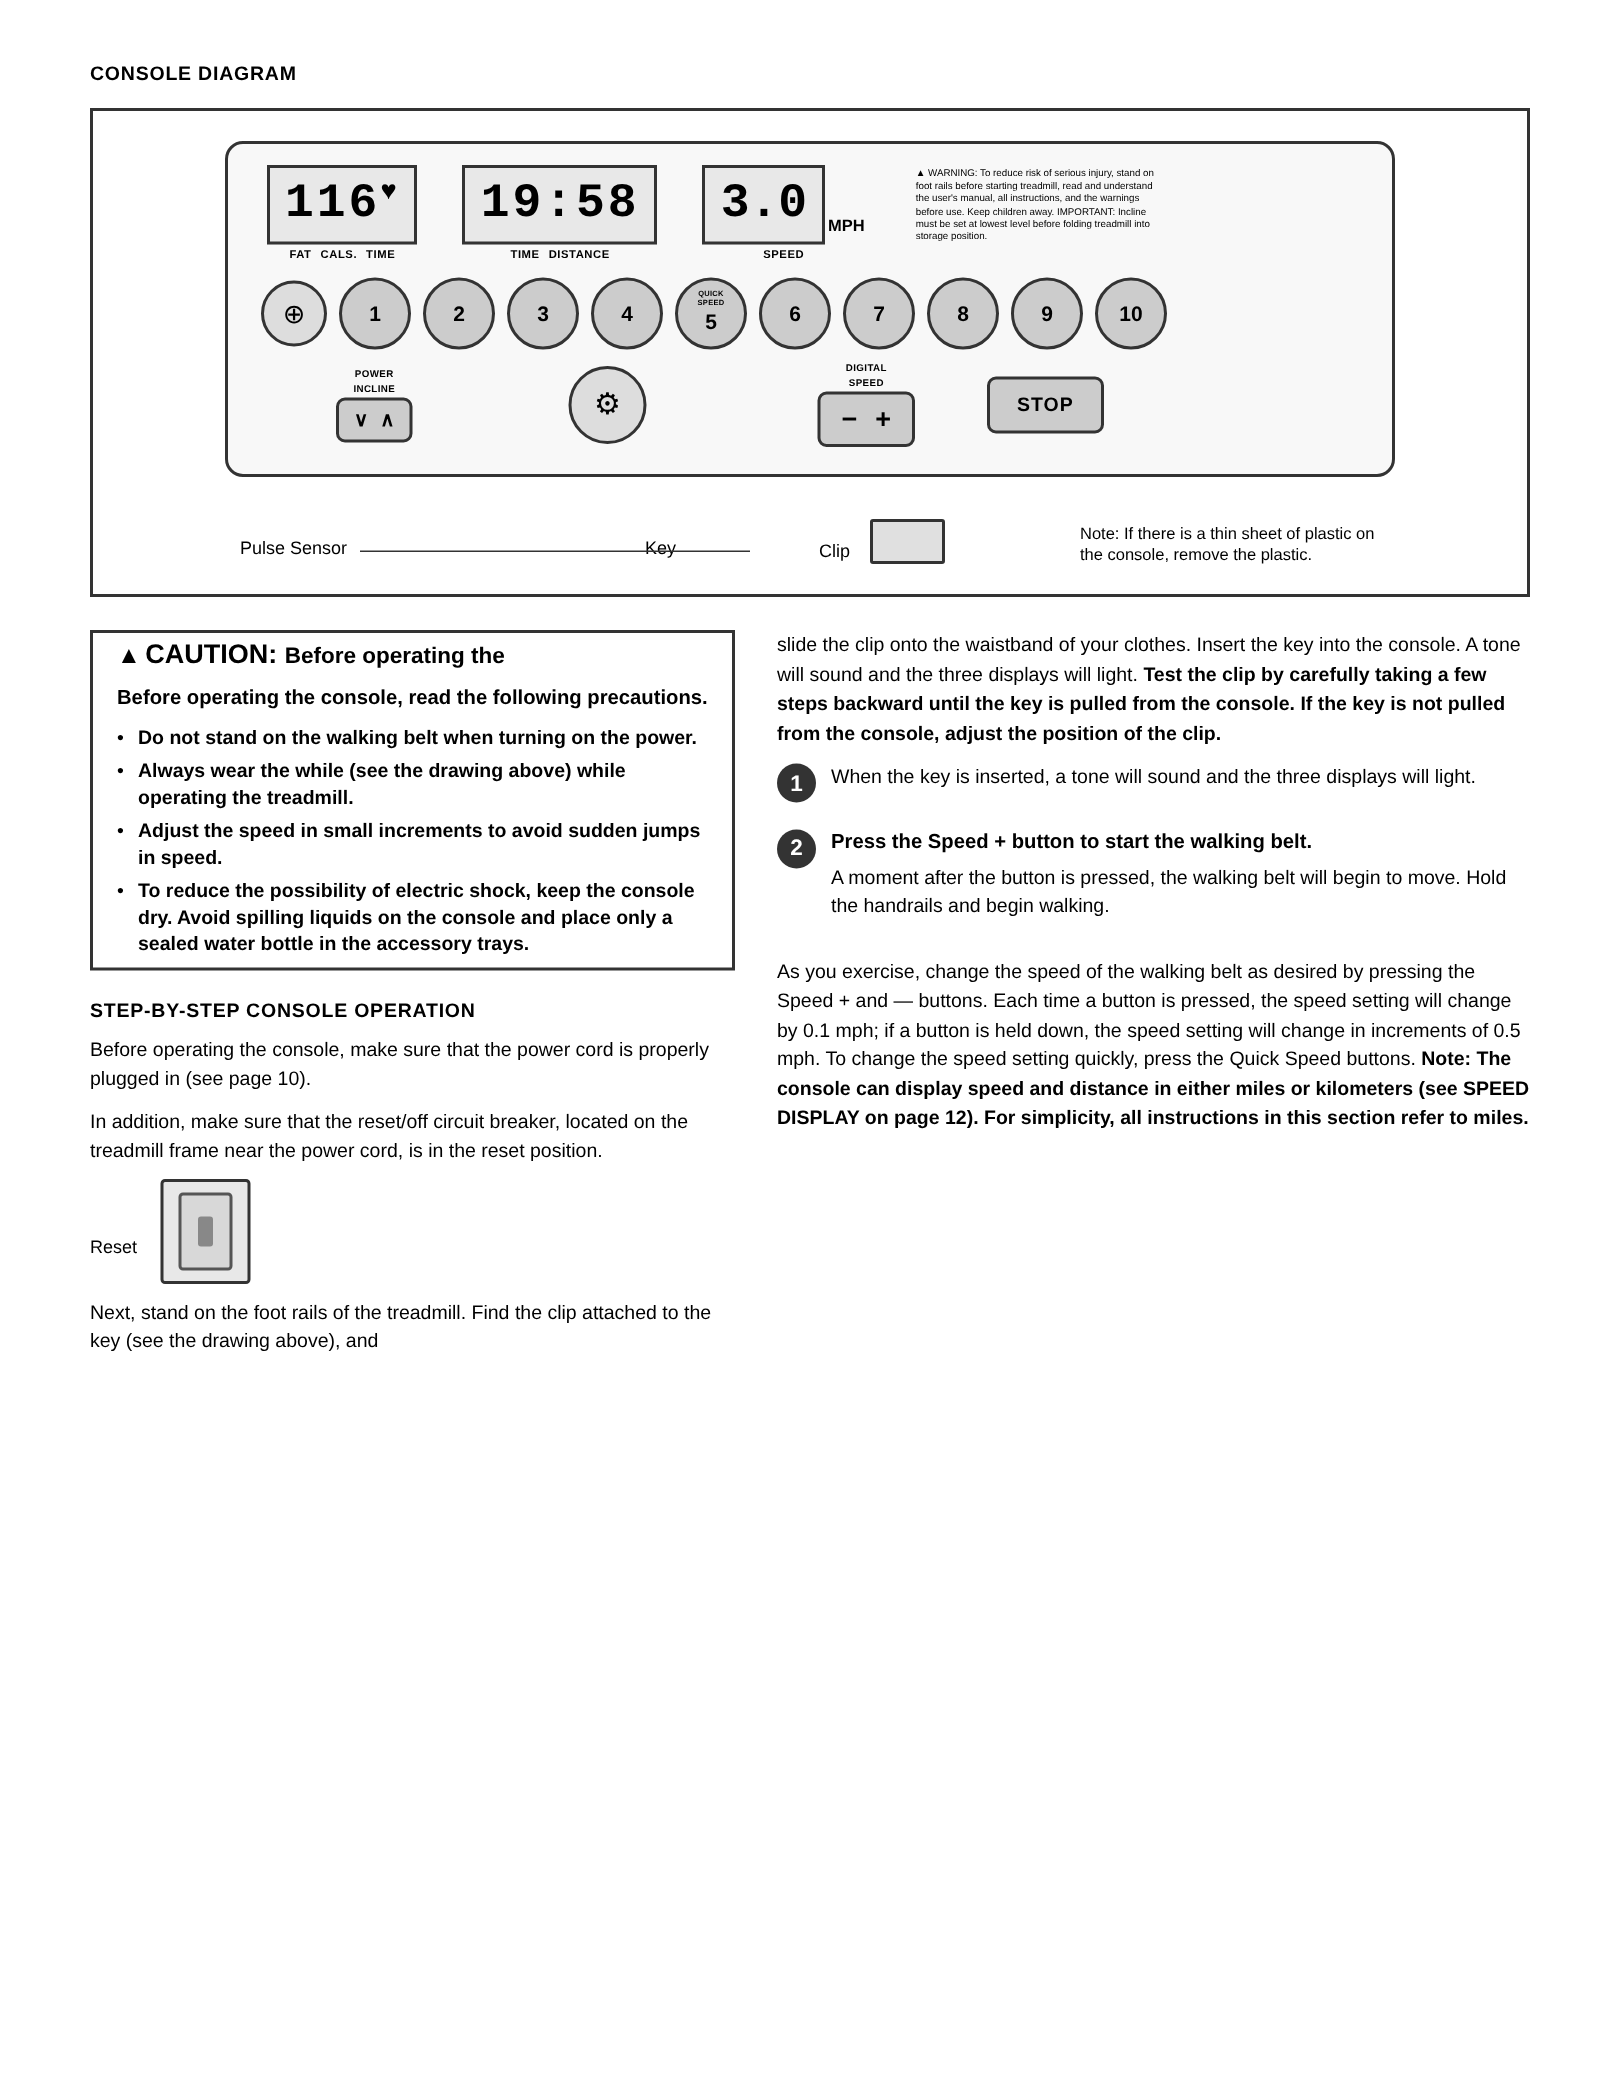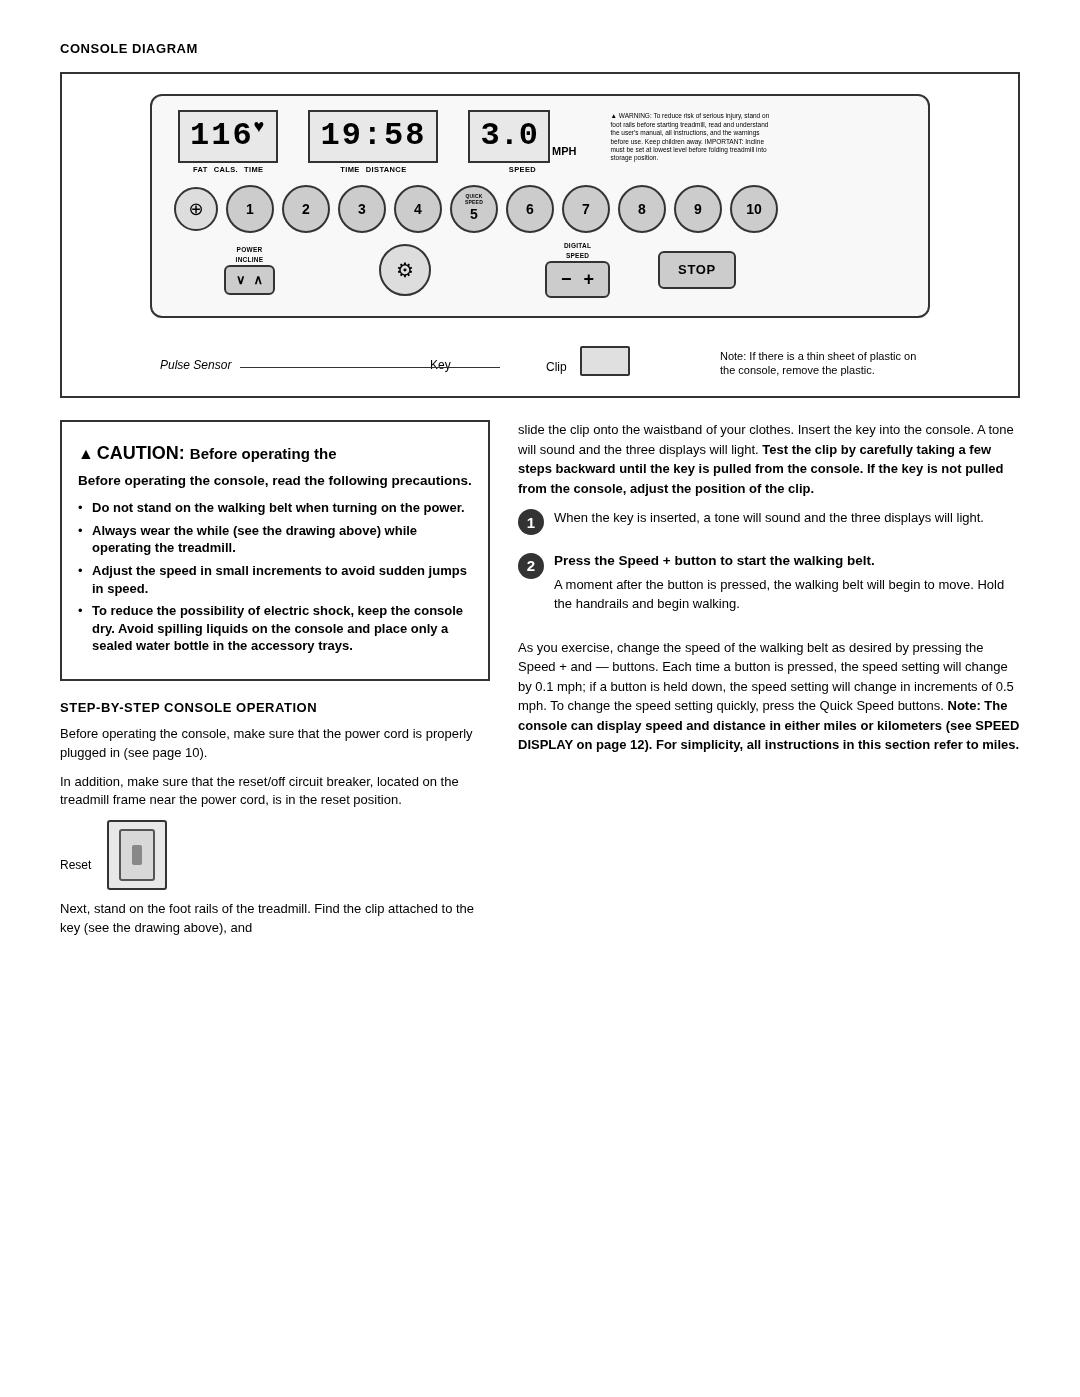--- a/index.html
+++ b/index.html
@@ -225,41 +225,40 @@
       padding: 8px 18px;
       background: #ccc;
       font-size: 13px;
       font-weight: bold;
       letter-spacing: 0.05em;
     }
     .pulse-label {
       position: absolute;
       left: 0;
       bottom: 0;
-      font-style: italic;
     }
 
     
     .main-content {
       display: flex;
       gap: 28px;
       flex: 1;
     }
     .left-col {
       flex: 0 0 430px;
       max-width: 430px;
     }
     .right-col {
       flex: 1;
     }
 
     
     .caution-box {
       border: 2px solid #333;
-      padding: 19px 16px;
+      padding: 2px 16px;
       margin-bottom: 18px;
     }
     .caution-title {
       font-weight: bold;
       font-size: 15px;
       margin-bottom: 6px;
     }
     .caution-title .caution-word {
       font-size: 18px;
     }

